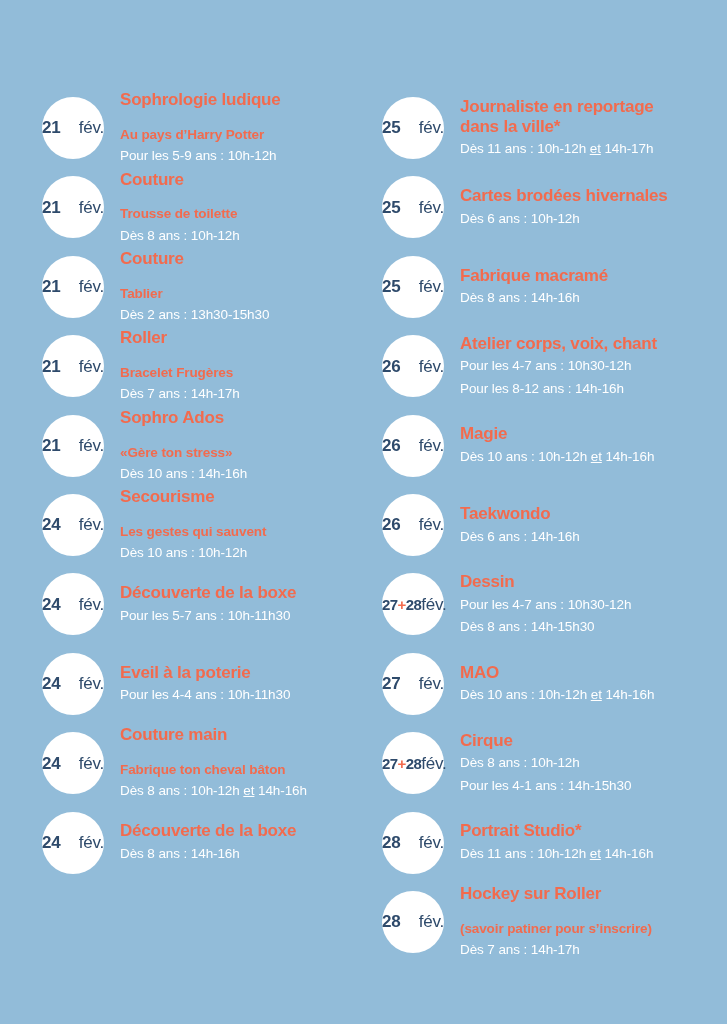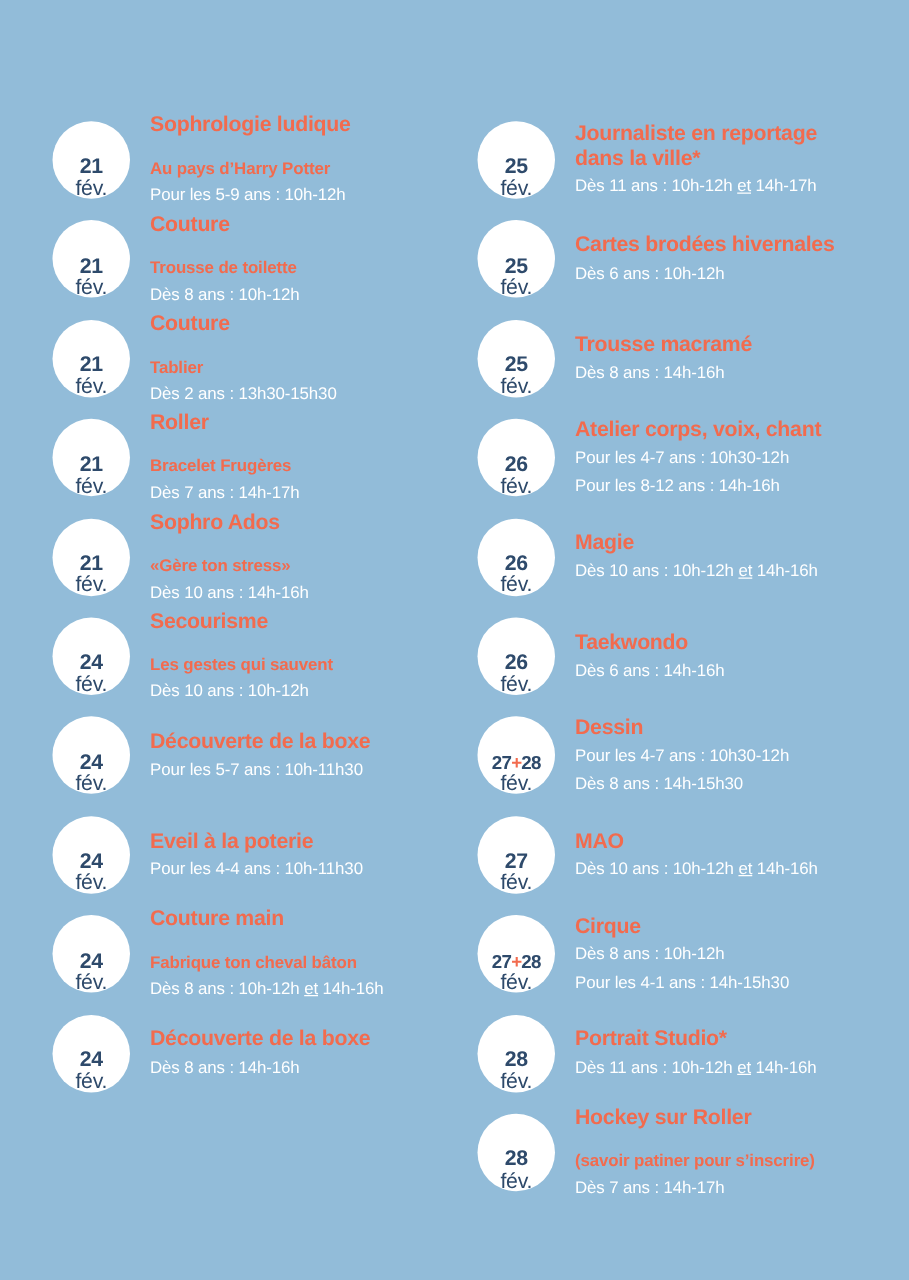--- a/index.html
+++ b/index.html
@@ -38,23 +38,22 @@
     align-items: center;
   }
 
   .date-badge {
     flex: 0 0 auto;
     width: 62px;
     height: 62px;
     border-radius: 50%;
     background: #ffffff;
     display: flex;
-    flex-direction: column;
     align-items: center;
-    justify-content: flex-end;
+    justify-content: space-between;
     color: #2e4a6b;
     line-height: 1.02;
   }
   .date-day {
     font-size: 17px;
     font-weight: bold;
     letter-spacing: -0.2px;
     white-space: nowrap;
   }
   .date-day.compact { font-size: 15px; letter-spacing: -0.6px; }
@@ -233,21 +232,21 @@
           <div class="entry-title">Cartes brodées hivernales</div>
           <div class="entry-detail">Dès 6 ans : 10h-12h</div>
         </div>
       </div>
       <div class="entry" style="top: 255.8px;">
         <div class="date-badge">
           <div class="date-day">25</div>
           <div class="date-month">fév.</div>
         </div>
         <div class="entry-text">
-          <div class="entry-title">Trousse macramé</div>
+          <div class="entry-title">Fabrique macramé</div>
           <div class="entry-detail">Dès 8 ans : 14h-16h</div>
         </div>
       </div>
       <div class="entry" style="top: 335.2px;">
         <div class="date-badge">
           <div class="date-day">26</div>
           <div class="date-month">fév.</div>
         </div>
         <div class="entry-text">
           <div class="entry-title">Atelier corps, voix, chant</div>

